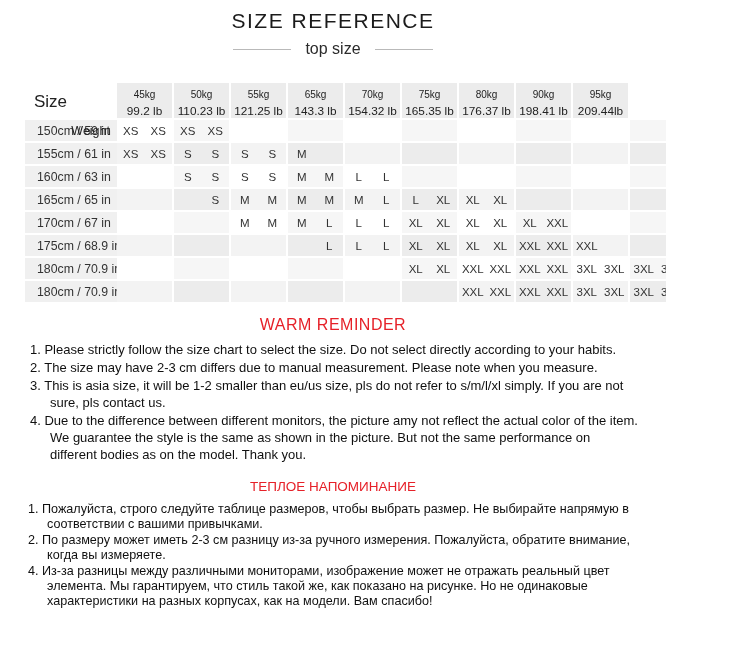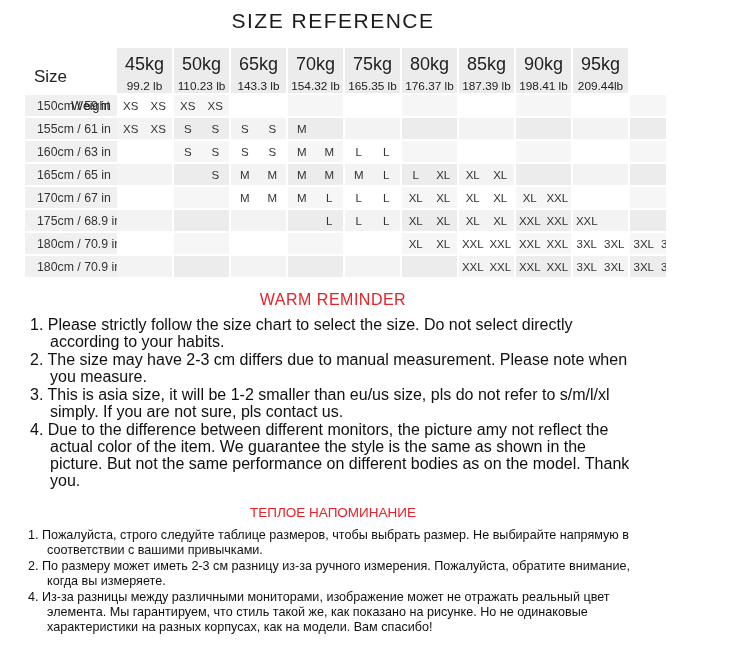--- a/index.html
+++ b/index.html
@@ -24,84 +24,89 @@
     width:92px; position:relative; box-sizing:border-box;
     background:linear-gradient(to top right,
       #f7f7f7 0 49.4%, #d2d2d2 49.4% 50.8%, #ececec 50.8% 100%);
   }
   .corner .cw { position:absolute; top:6px; right:7px; font-size:12.5px; color:#222; }
   .corner .cs { position:absolute; bottom:6px; left:9px; font-size:17px; color:#222; }
   .hcell {
     width:57px; box-sizing:border-box; border-right:2px solid #fff;
     background:#ececec; text-align:center; padding-top:6px;
   }
-  .hcell .kg { font-size:18px; color:#222; }
+  .hcell .kg { font-size:10px; color:#222; }
   .hcell .lb { font-size:11.8px; color:#222; margin-top:4px; white-space:nowrap; }
   .trow { display:flex; height:21px; margin-bottom:2px; }
   .lcell {
     width:92px; background:#f0f0f0; box-sizing:border-box;
     display:flex; align-items:center; padding-left:12px;
     font-size:12.3px; color:#333; white-space:nowrap;
   }
   .wcell { width:57px; box-sizing:border-box; border-right:2px solid #fff; display:flex; }
   .half {
     flex:1; display:flex; align-items:center; justify-content:center;
     font-size:11.5px; color:#333;
   }
 
   
   .rem-title-en { margin-top:14px; text-align:center; font-size:16px; letter-spacing:0.5px; }
-  .en-list { margin:7px 26px 16px 30px; font-size:16px; line-height:17px; color:#101010; }
+  .en-list { margin:7px 26px 16px 30px; font-size:13px; line-height:17px; color:#101010; }
   .en-list .item { padding-left:20px; text-indent:-20px; margin-bottom:1px; }
   .rem-title-ru { margin-top:15px; text-align:center; font-size:13.5px; }
   .ru-list { margin:8px 16px 0 28px; font-size:12.6px; line-height:15px; color:#101010; }
   .ru-list .item { padding-left:19px; text-indent:-19px; margin-bottom:1px; }
 </style>
 </head>
 <body>
 
 <div class="page">
 
   <div class="title">SIZE REFERENCE</div>
 
+  <div class="subtitle-row">
+    <span class="hline"></span>
+    <span class="subtitle">top size</span>
+    <span class="hline"></span>
+  </div>
 
   <div class="size-table">
     <div class="thead">
       <div class="corner">
         <span class="cw">Weight</span>
         <span class="cs">Size</span>
       </div>
       <div id="col-headers" style="display:flex">
           <div class="hcell">
             <div class="kg">45kg</div>
             <div class="lb">99.2 lb</div>
           </div>
           <div class="hcell">
             <div class="kg">50kg</div>
             <div class="lb">110.23 lb</div>
           </div>
           <div class="hcell">
+            <div class="kg">55kg</div>
+            <div class="lb">121.25 lb</div>
+          </div>
+          <div class="hcell">
             <div class="kg">65kg</div>
             <div class="lb">143.3 lb</div>
           </div>
           <div class="hcell">
             <div class="kg">70kg</div>
             <div class="lb">154.32 lb</div>
           </div>
           <div class="hcell">
             <div class="kg">75kg</div>
             <div class="lb">165.35 lb</div>
           </div>
           <div class="hcell">
             <div class="kg">80kg</div>
             <div class="lb">176.37 lb</div>
-          </div>
-          <div class="hcell">
-            <div class="kg">85kg</div>
-            <div class="lb">187.39 lb</div>
           </div>
           <div class="hcell">
             <div class="kg">90kg</div>
             <div class="lb">198.41 lb</div>
           </div>
           <div class="hcell">
             <div class="kg">95kg</div>
             <div class="lb">209.44lb</div>
           </div>
         </div>

